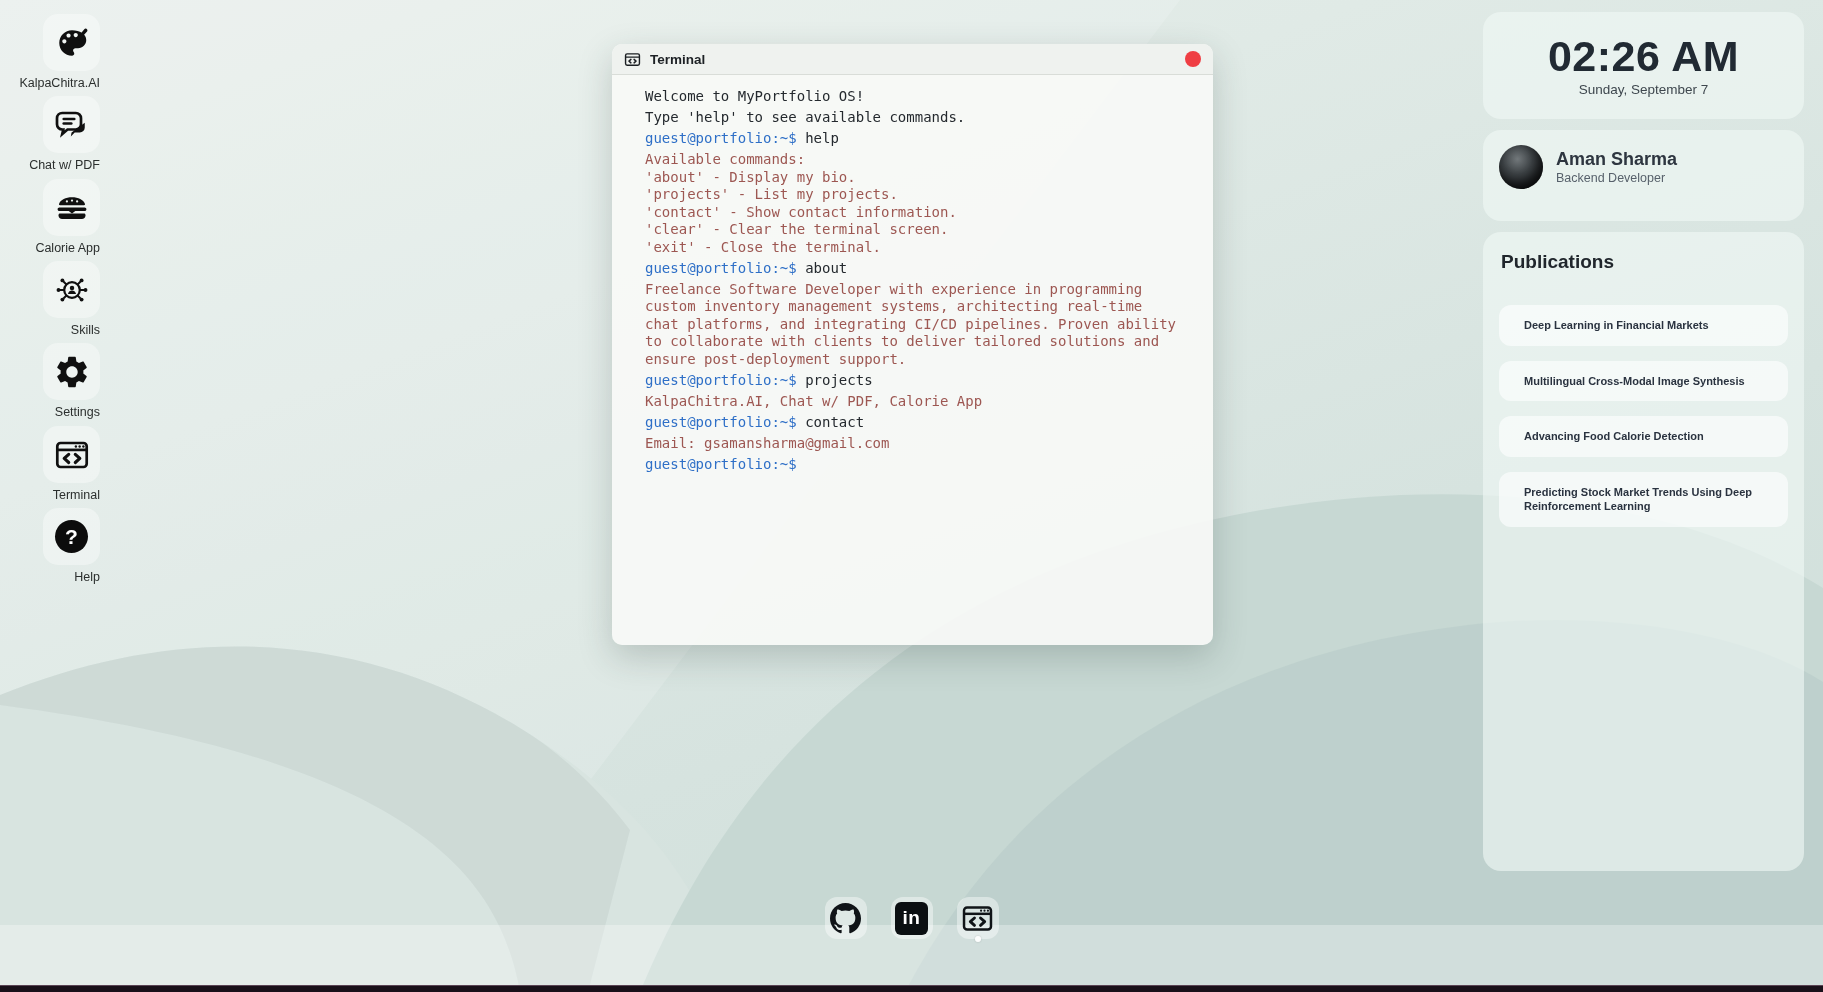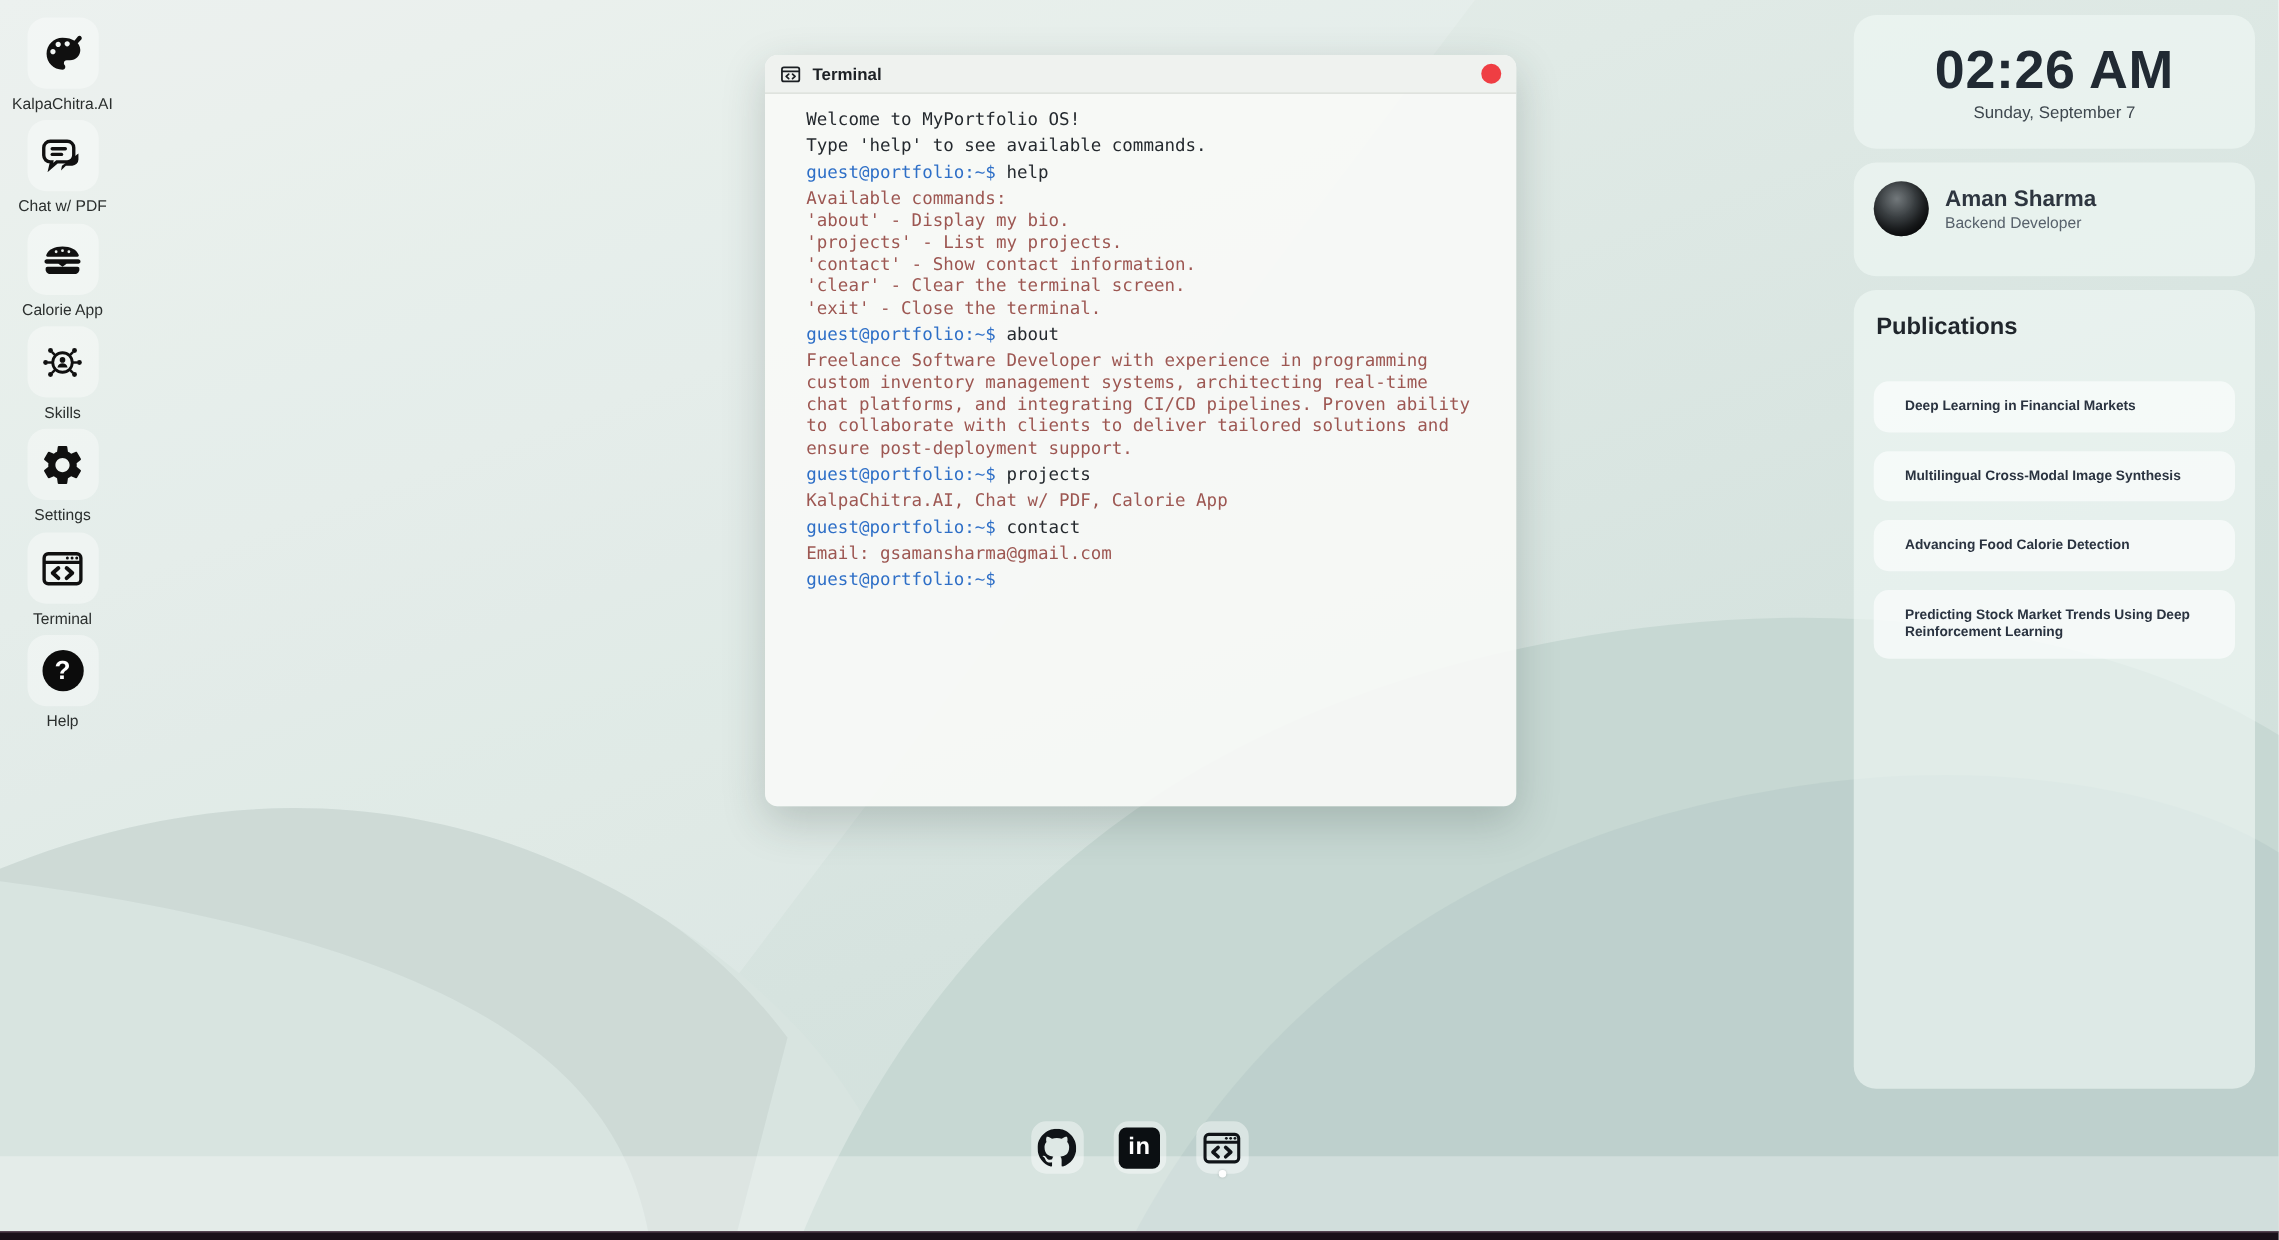--- a/index.html
+++ b/index.html
@@ -3,21 +3,21 @@
 <meta charset="utf-8">
 <style>
   * { margin:0; padding:0; box-sizing:border-box; }
   html,body { width:1823px; height:992px; overflow:hidden; font-family:"Liberation Sans", sans-serif; }
 
   #desktop { position:relative; width:1823px; height:992px;
     background: linear-gradient(160deg,#e9efec 0%, #e0eae6 30%, #d6e3df 62%, #cdddd8 100%); }
   #wallpaper { position:absolute; inset:0; }
 
   
-  .app { position:absolute; left:0; width:100px; display:flex; flex-direction:column; align-items:center; cursor:pointer; }
+  .app { position:absolute; left:0; width:100px; display:flex; flex-direction:column; align-items:flex-end; cursor:pointer; }
   .app-tile { width:57px; height:57px; border-radius:15px; background:rgba(255,255,255,0.38);
     display:flex; align-items:center; justify-content:center; color:#101010; }
   .app-tile svg { display:block; }
   .app-label { margin-top:6px; font-size:12.5px; color:#2b2f2e; text-align:center; line-height:1.1; }
 
   
   #terminal-window { position:absolute; left:612px; top:44px; width:601px; height:601px;
     border-radius:10px; background:rgba(248,249,247,0.90);
     box-shadow:0 12px 34px rgba(40,60,55,0.22); overflow:hidden; }
   #terminal-header { height:31px; background:rgba(238,241,238,0.96); border-bottom:1px solid #d9ddd8;

